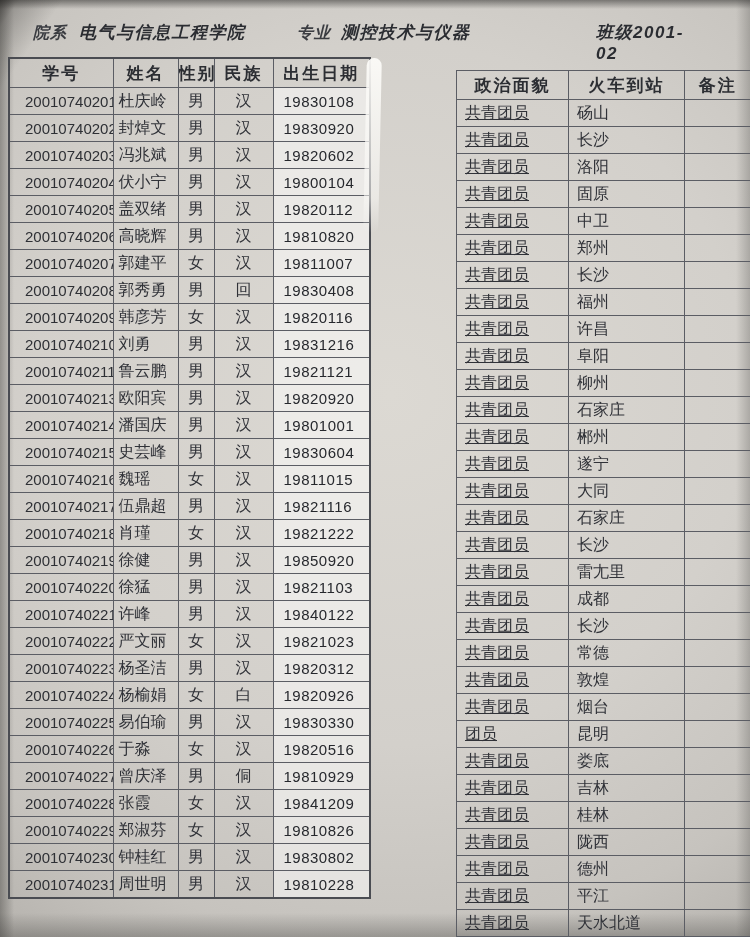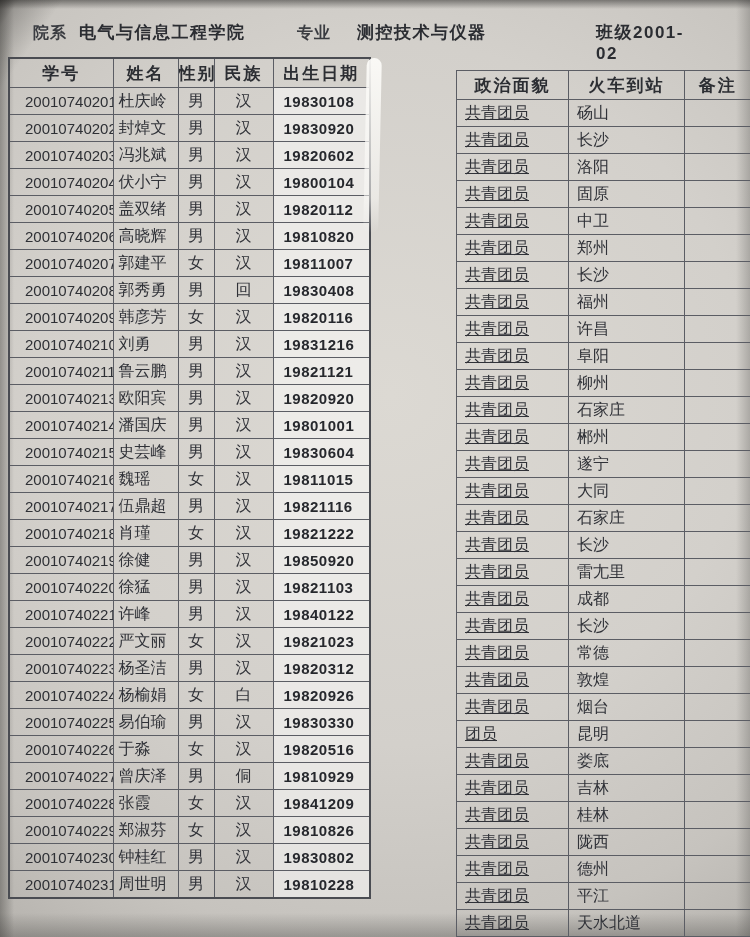--- a/index.html
+++ b/index.html
@@ -10,40 +10,40 @@
     font-family:"Liberation Sans",sans-serif;
     color:#303238;
     background:
       linear-gradient(125deg, rgba(35,34,32,0.62) 0px, rgba(35,34,32,0.28) 16px, rgba(35,34,32,0) 52px) no-repeat,
       linear-gradient(180deg, rgba(50,49,47,0.55) 0px, rgba(50,49,47,0) 9px),
       linear-gradient(90deg, rgba(60,59,56,0.42) 0px, rgba(60,59,56,0) 14px),
       linear-gradient(270deg, rgba(80,79,76,0.30) 0px, rgba(80,79,76,0) 14px),
       linear-gradient(0deg, rgba(75,74,71,0.38) 0px, rgba(75,74,71,0) 24px),
       radial-gradient(ellipse 95% 75% at 52% 42%, #dcd9d3 0%, #d3d0cb 50%, #c6c3be 78%, #b0ada8 100%);
   }
-  .tophdr{position:absolute;top:21px;left:0;width:690px;height:26px;font-size:16px;}
+  .tophdr{position:absolute;top:21px;left:0;width:690px;height:26px;font-size:16px;font-style:italic;}
   .tophdr .lbl{position:absolute;font-weight:600;color:#3a3c41;letter-spacing:1px;}
   .tophdr .val{position:absolute;font-weight:700;color:#2b2d32;letter-spacing:1.5px;font-size:17px;}
   .dept-lbl{left:33px;top:2px;}
   .dept-val{left:79px;top:0;}
   .major-lbl{left:297px;top:2px;}
-  .major-val{left:357px;top:0;}
+  .major-val{left:341px;top:0;}
   .class-val{left:596px;top:0;letter-spacing:0.5px;}
 
   table{position:absolute;border-collapse:collapse;table-layout:fixed;}
   .tbl-left{left:8px;top:57px;width:361px;border:2px solid #4a4c52;}
   .tbl-right{left:456px;top:60px;width:294px;border:1px solid #565860;border-right:none;margin-top:10px;}
   th,td{border:1px solid #5b5d64;overflow:hidden;white-space:nowrap;padding:0;}
   .tbl-right th:last-child,.tbl-right td:last-child{border-right:none;}
   th{height:28px;font-weight:600;font-size:17px;text-align:center;color:#2c2e33;letter-spacing:2px;}
   td{height:26px;font-size:16px;}
   td.c-id{font-size:15px;padding-left:15px;letter-spacing:0;color:#2e3035;}
   td.c-name{padding-left:5px;}
   td.c-gender,td.c-eth{text-align:center;}
-  td.c-birth{padding-left:10px;font-weight:700;font-size:15px;letter-spacing:0.5px;background:rgba(255,255,255,0.5);color:#26282d;}
+  td.c-birth{padding-left:10px;font-weight:400;font-size:15px;letter-spacing:0.5px;background:rgba(255,255,255,0.5);color:#26282d;}
   td.c-pol{padding-left:8px;text-decoration:underline;}
   td.c-sta{padding-left:8px;}
   .torn{
     position:absolute;left:365px;top:58px;width:15px;height:175px;
     background:linear-gradient(180deg, rgba(252,251,248,0.95), rgba(250,249,246,0.55) 80%, rgba(250,249,246,0));
     border-radius:9px;transform:rotate(1.2deg);
   }
 </style>
 </head>
 <body>

